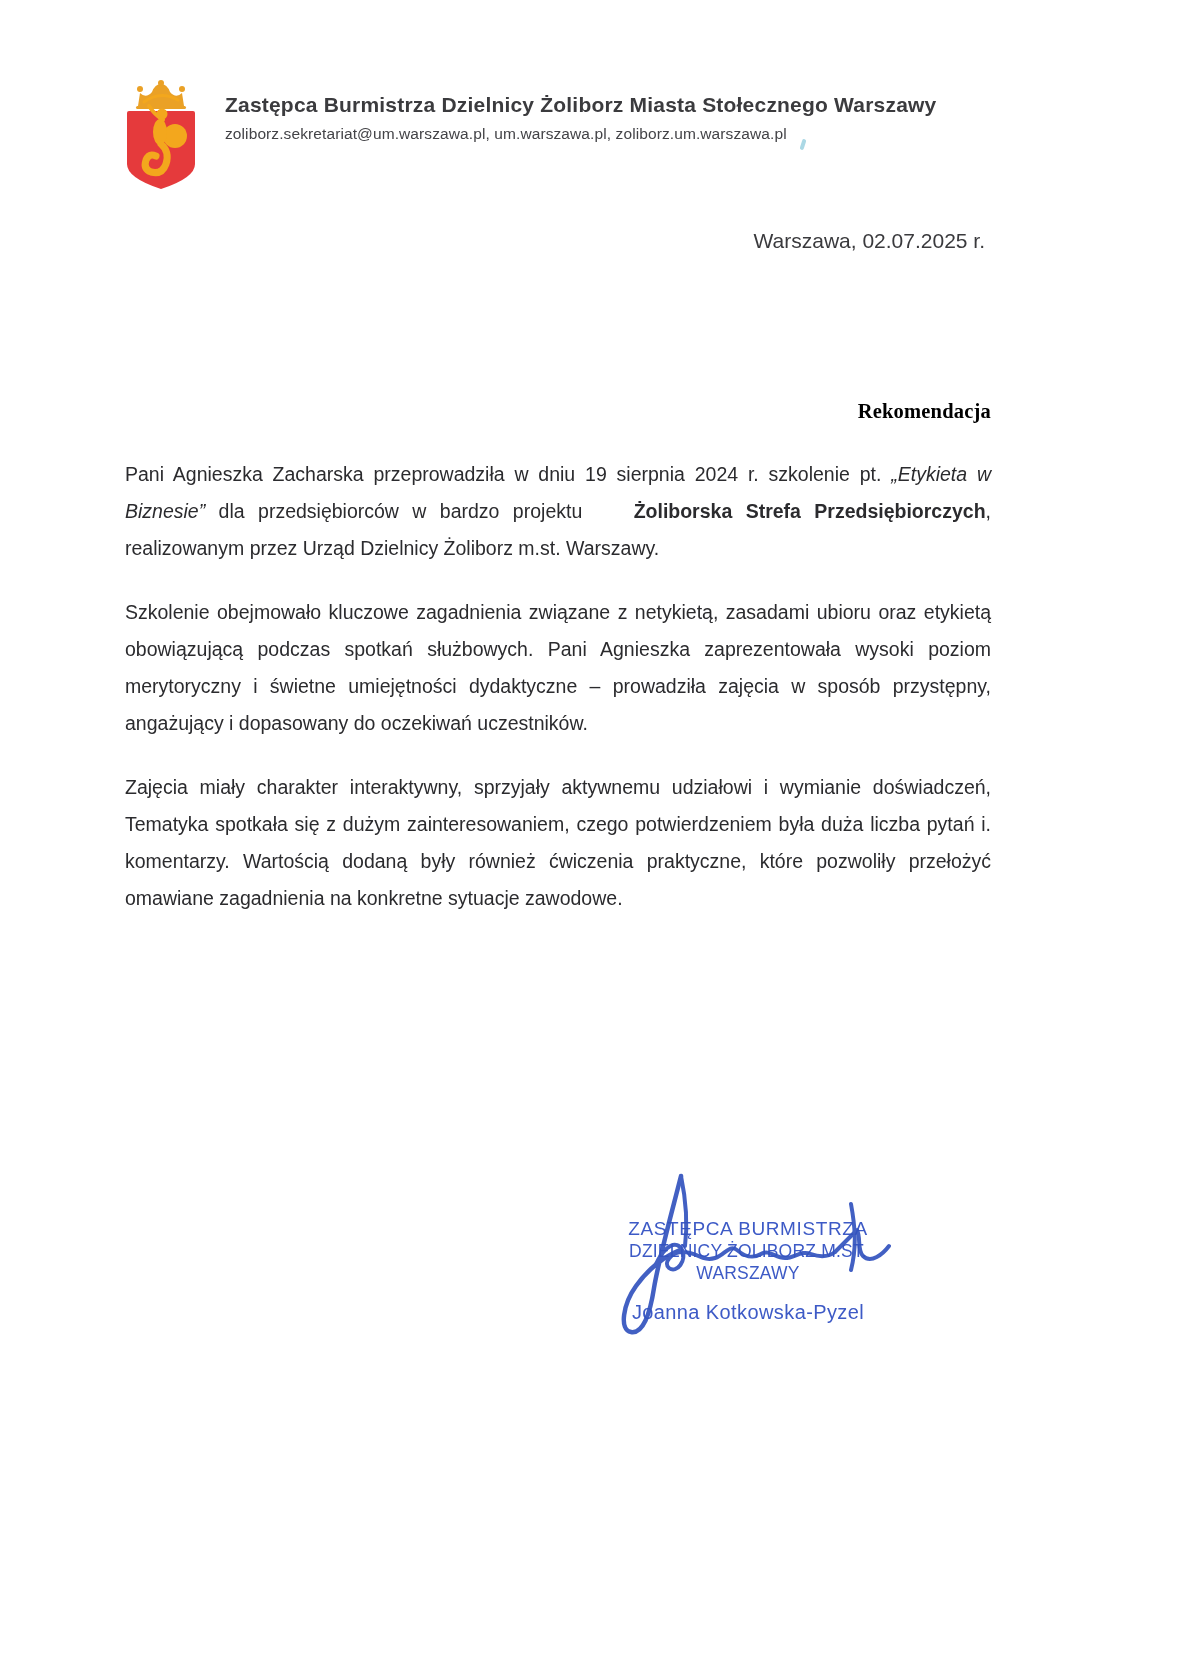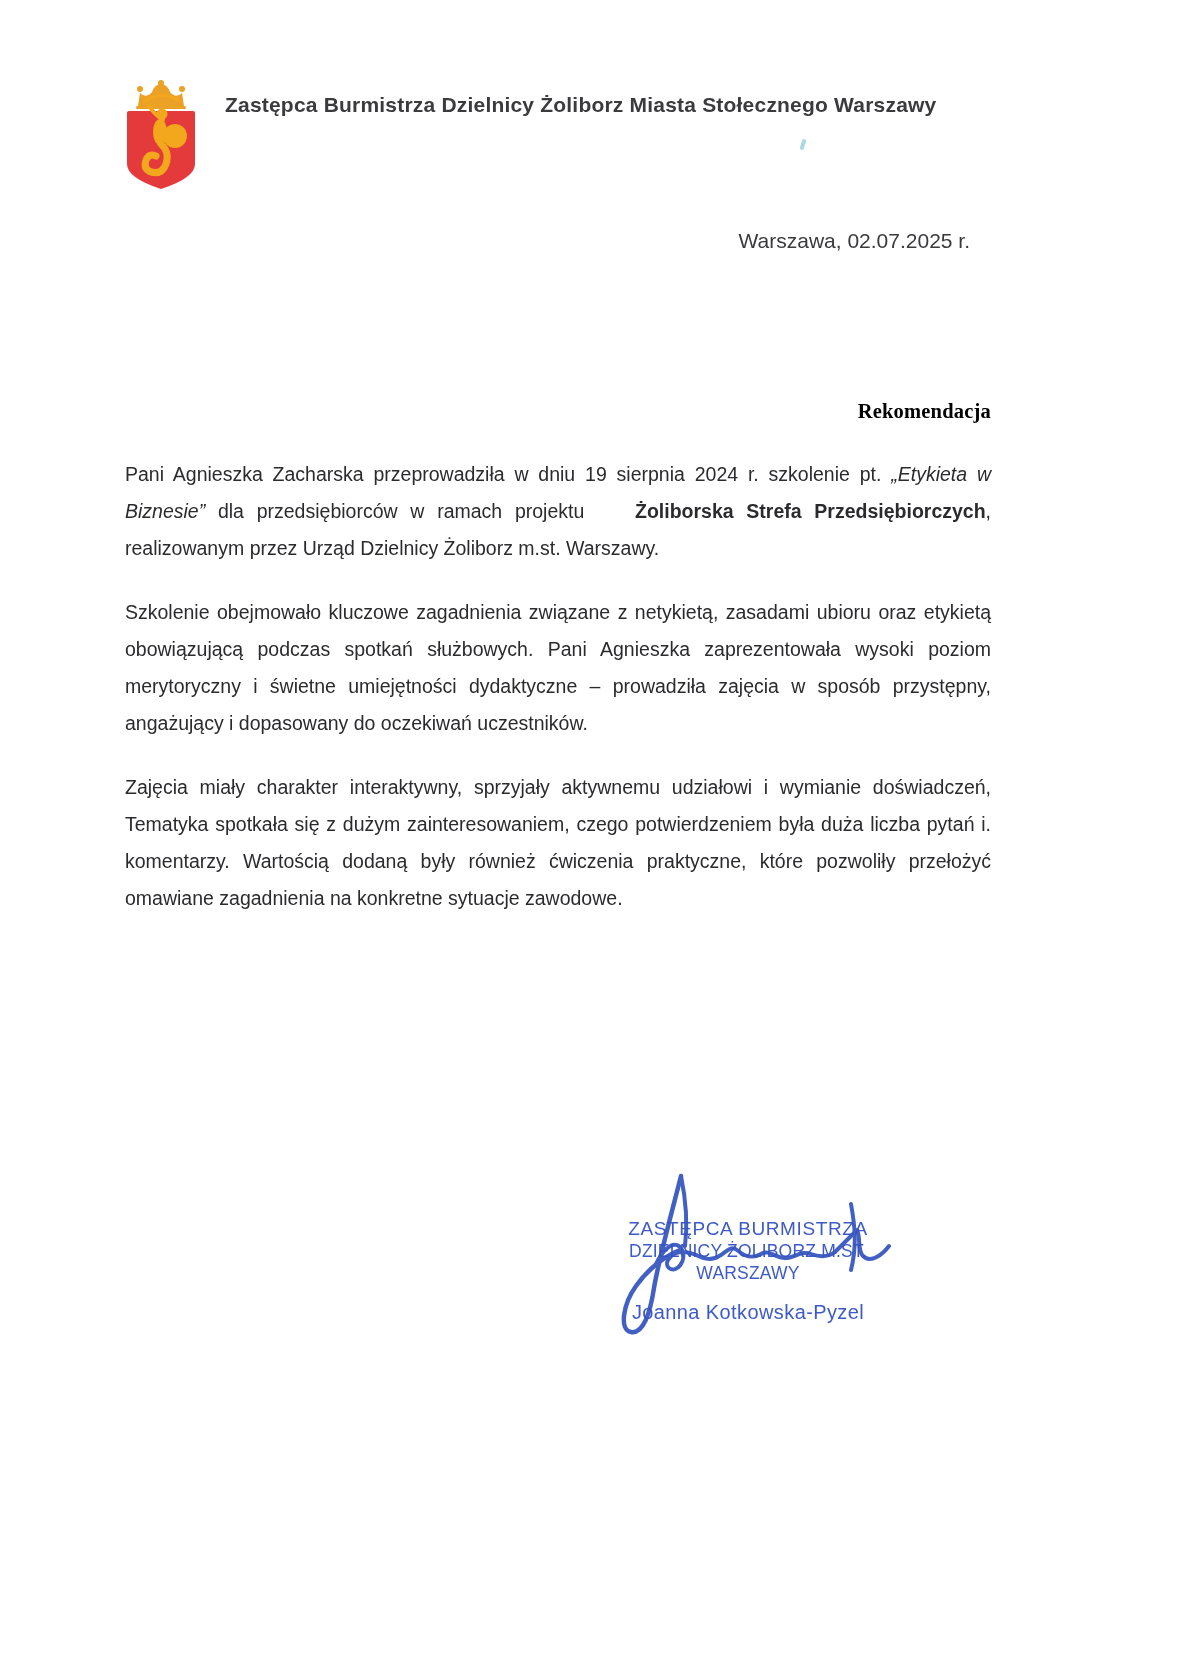--- a/index.html
+++ b/index.html
@@ -14,21 +14,21 @@
   .header{position:absolute;left:118px;top:80px;display:flex;gap:21px;}
   .logo{width:86px;height:112px;flex:0 0 auto;}
   .header-text{padding-top:13px;}
   .org-line{font-weight:bold;font-size:21px;color:#3b3b3e;letter-spacing:.2px;margin-bottom:8px;text-align:right;}
   .addr-line,.contact-line{font-size:15.5px;color:#434347;margin-bottom:5px;letter-spacing:.1px;}
 
   .scan-artifact{position:absolute;left:801px;top:139px;width:4px;height:11px;
     background:#8fcbdc;border-radius:2px;transform:rotate(18deg);opacity:.75;}
 
   
-  .date-line{position:absolute;top:229px;right:227px;font-size:21px;color:#3a3a3d;}
+  .date-line{position:absolute;top:229px;right:212px;font-size:21px;color:#3a3a3d;}
 
   
   .doc-title{position:absolute;top:400px;left:125px;width:866px;text-align:right;
     font-weight:bold;font-size:20.5px;color:#000000;letter-spacing:.2px;font-family:Liberation Serif, serif;}
 
   
   .body-text{position:absolute;top:456px;left:125px;width:866px;
     font-size:19.5px;color:#2b2b2e;}
   .body-text p{margin:0 0 27px 0;line-height:37px;text-align:justify;}
   .body-text i{font-style:italic;}
@@ -67,30 +67,31 @@
         <circle cx="44" cy="34" r="5.5"></circle>
       </g>
       <g fill="none" stroke="#f3a71d" stroke-linecap="round">
         <path d="M43 64 Q52 72 48 84 Q44 95 33 92 Q25 89 28 80 Q31 73 38 76" stroke-width="7"></path>
         <path d="M45 40 Q36 34 31 26" stroke-width="4"></path>
         <path d="M26 22 Q42 10 60 20" stroke-width="3"></path>
       </g>
     </svg>
     <div class="header-text">
       <div class="org-line">Zastępca Burmistrza Dzielnicy Żoliborz Miasta Stołecznego Warszawy</div>
+      <div class="contact-line">zoliborz.sekretariat@um.warszawa.pl, um.warszawa.pl, zoliborz.um.warszawa.pl</div>
     </div>
   </div>
   <div class="scan-artifact"></div>
 
   <div class="date-line">Warszawa, 02.07.2025 r.</div>
 
   <div class="doc-title">Rekomendacja</div>
 
   <div class="body-text">
-    <p><span>Pani Agnieszka Zacharska przeprowadziła w dniu 19 sierpnia 2024 r. szkolenie pt. </span><i>„Etykieta w Biznesie”</i><span> dla przedsiębiorców w ramach projektu </span><b>Żoliborska Strefa Przedsiębiorczych</b><span>, realizowanym przez Urząd Dzielnicy Żoliborz m.st. Warszawy.</span></p>
+    <p><span>Pani Agnieszka Zacharska przeprowadziła w dniu 19 sierpnia 2024 r. szkolenie pt. </span><i>„Etykieta w Biznesie”</i><span> dla przedsiębiorców w bardzo projektu </span><b>Żoliborska Strefa Przedsiębiorczych</b><span>, realizowanym przez Urząd Dzielnicy Żoliborz m.st. Warszawy.</span></p>
     <p>Szkolenie obejmowało kluczowe zagadnienia związane z netykietą, zasadami ubioru oraz etykietą obowiązującą podczas spotkań służbowych. Pani Agnieszka zaprezentowała wysoki poziom merytoryczny i świetne umiejętności dydaktyczne – prowadziła zajęcia w sposób przystępny, angażujący i dopasowany do oczekiwań uczestników.</p>
     <p>Zajęcia miały charakter interaktywny, sprzyjały aktywnemu udziałowi i wymianie doświadczeń, Tematyka spotkała się z dużym zainteresowaniem, czego potwierdzeniem była duża liczba pytań i. komentarzy. Wartością dodaną były również ćwiczenia praktyczne, które pozwoliły przełożyć omawiane zagadnienia na konkretne sytuacje zawodowe.</p>
   </div>
 
   <div class="stamp">
     <div class="stamp-l1">ZASTĘPCA BURMISTRZA</div>
     <div class="stamp-l2">DZIELNICY ŻOLIBORZ M.ST. WARSZAWY</div>
     <div class="signer-name">Joanna Kotkowska-Pyzel</div>
   </div>
 

